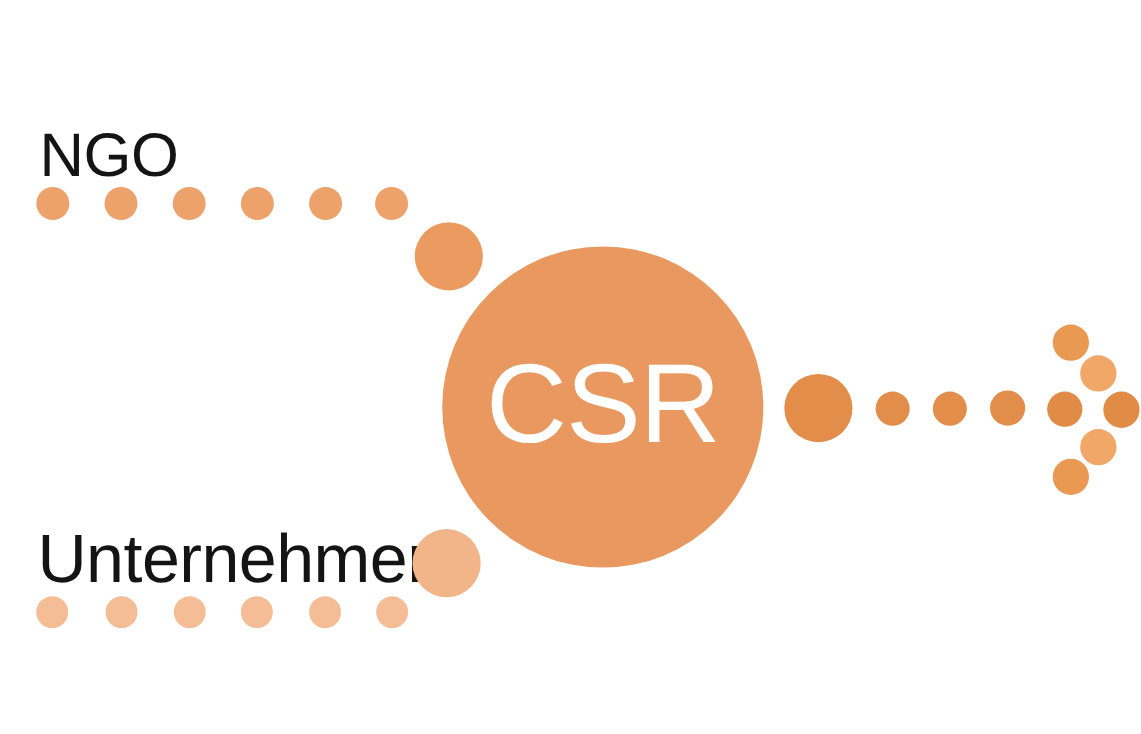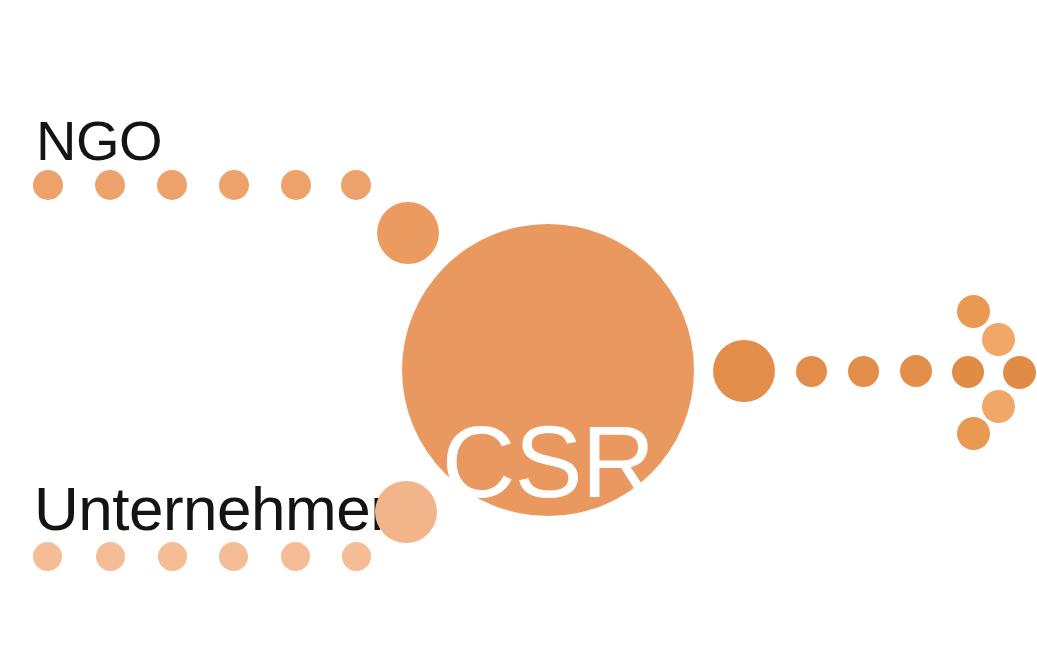--- a/index.html
+++ b/index.html
@@ -52,21 +52,21 @@
 </style>
 </head>
 <body>
 
 <div id="stage" style="background: rgb(255, 255, 255);">
 
   <div id="ngo-label" class="label" style="color: rgb(20, 20, 20);">NGO</div>
 
   <div id="unternehmen-label" class="label" style="color: rgb(20, 20, 20);">Unternehmen</div>
 
-  <div id="csr-circle" style="left: 402px; top: 224px; width: 292px; height: 292px; background: rgb(233, 153, 95); align-items: flex-end;">
+  <div id="csr-circle" style="left: 402px; top: 224px; width: 292px; height: 292px; background: rgb(233, 153, 95);">
     <span id="csr-text" style="color: rgb(255, 255, 255);">CSR</span>
   </div>
 
   <div id="dot-field">
       <div class="dot" style="left: 32.5px; top: 169.5px; width: 30px; height: 30px; background: rgb(237, 162, 107);"></div>
       <div class="dot" style="left: 95px; top: 169.5px; width: 30px; height: 30px; background: rgb(237, 162, 107);"></div>
       <div class="dot" style="left: 157px; top: 169.5px; width: 30px; height: 30px; background: rgb(237, 162, 107);"></div>
       <div class="dot" style="left: 218.5px; top: 169.5px; width: 30px; height: 30px; background: rgb(237, 162, 107);"></div>
       <div class="dot" style="left: 280.5px; top: 169.5px; width: 30px; height: 30px; background: rgb(237, 162, 107);"></div>
       <div class="dot" style="left: 341px; top: 169.5px; width: 30px; height: 30px; background: rgb(237, 162, 107);"></div>

